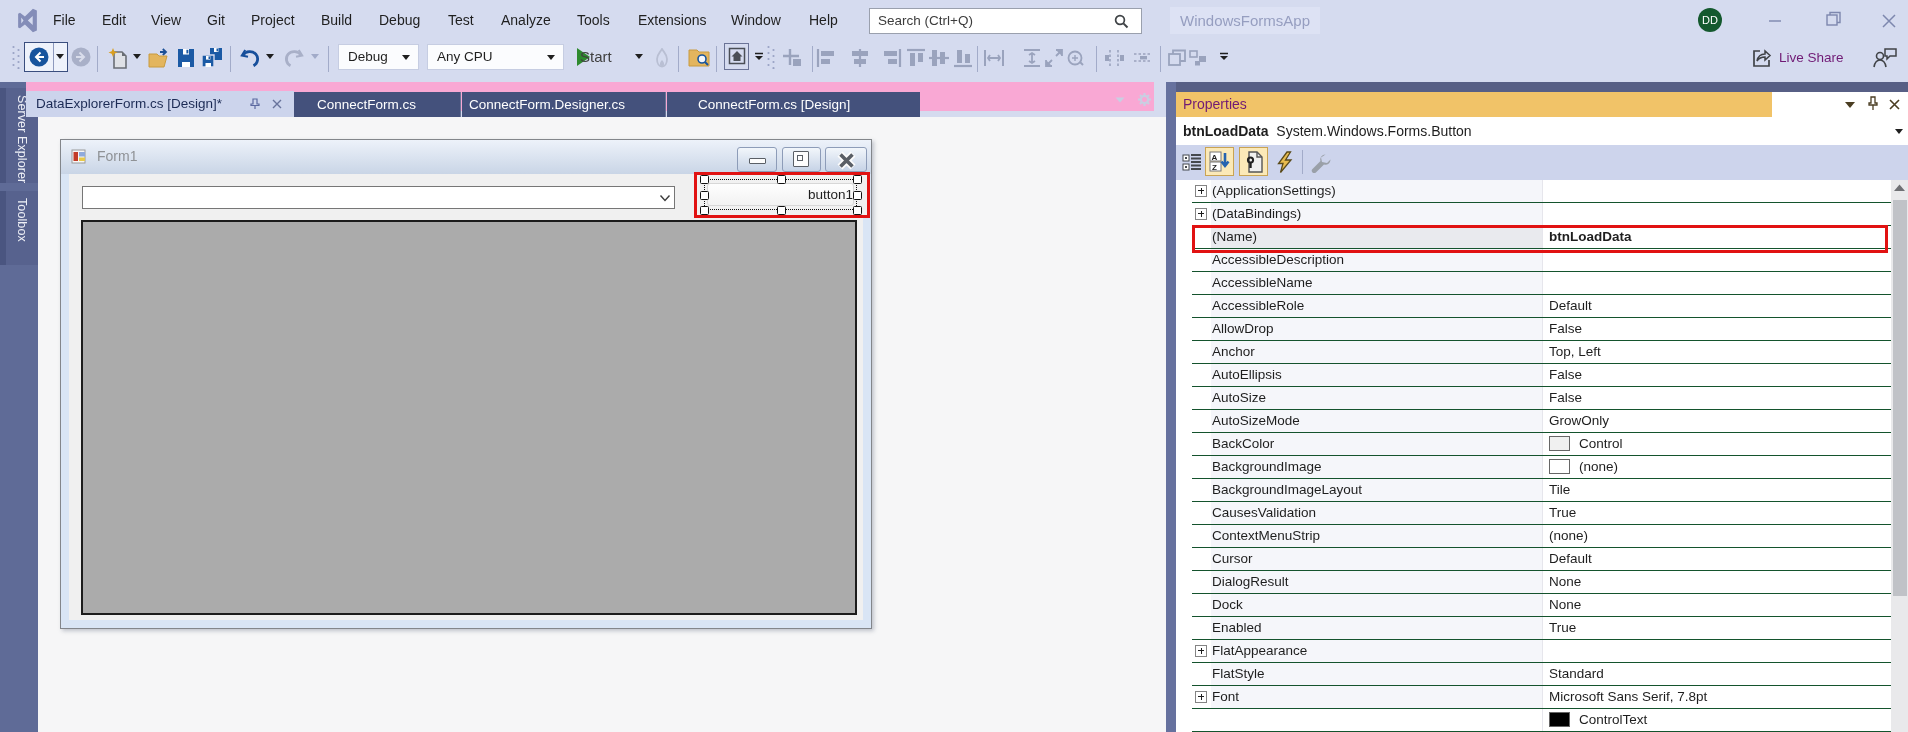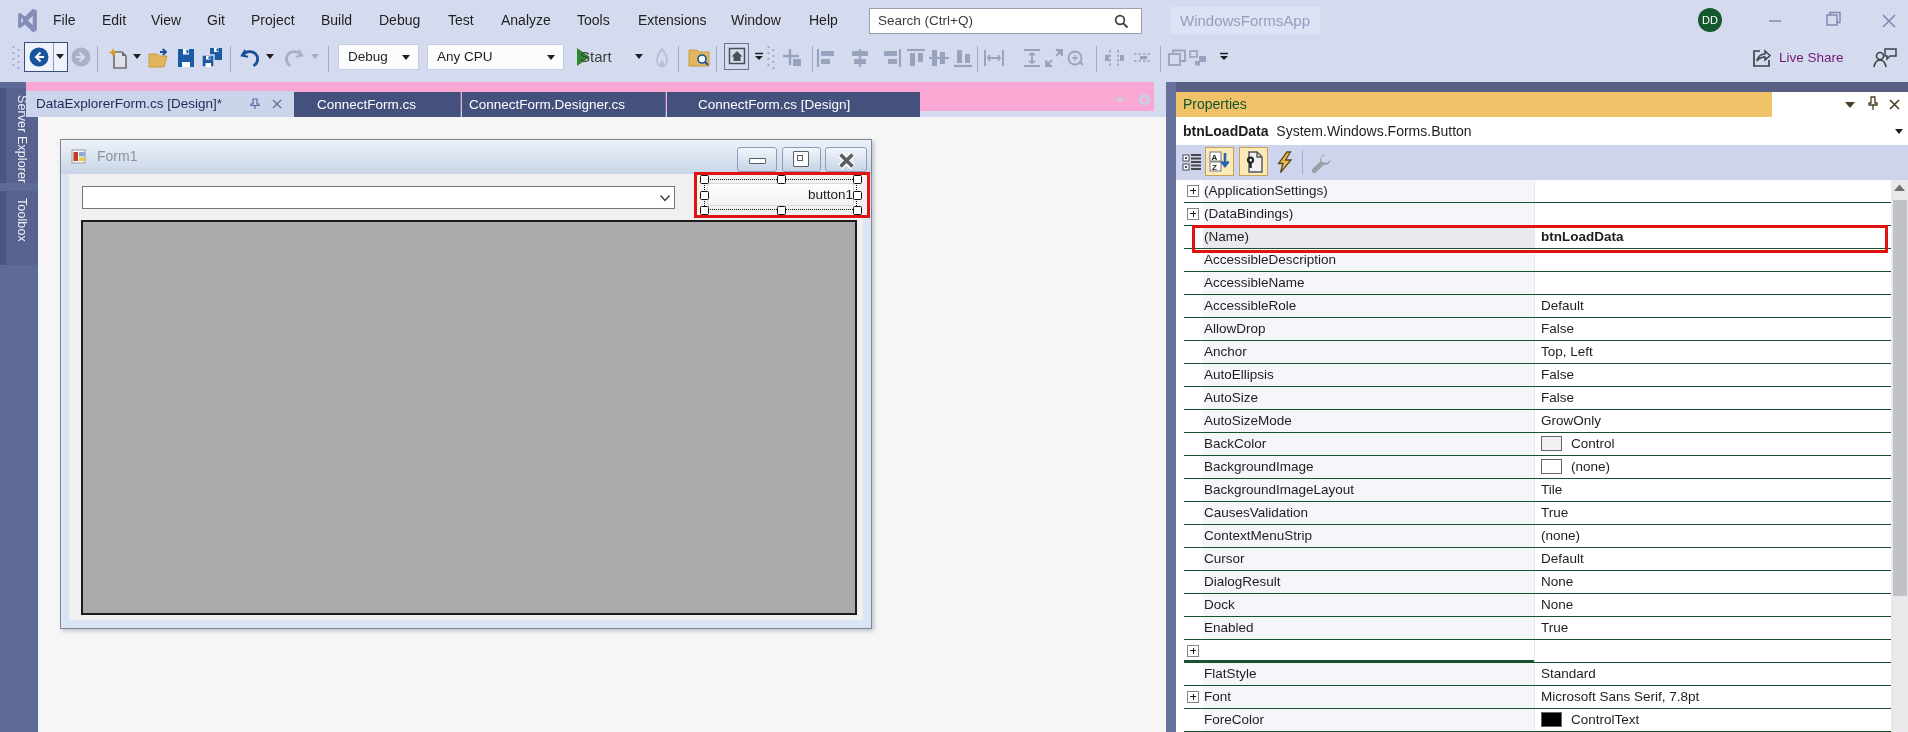--- a/index.html
+++ b/index.html
@@ -25,25 +25,25 @@
 
 #tabstrip{position:absolute;left:26px;top:82px;width:1128px;height:29px;background:#f9a8d4}
 .dtab{position:absolute;top:10px;height:25px;font-size:13.5px;color:#fff;background:#44517c;line-height:25px}
 
 #editor{position:absolute;left:38px;top:117px;width:1128px;height:615px;background:#f6f6f7}
 
 #splitter{position:absolute;left:1166px;top:82px;width:10px;height:650px;background:#66719e}
 
 #props{position:absolute;left:1176px;top:82px;width:732px;height:650px;background:#fff}
 #pband{position:absolute;left:0;top:0;width:732px;height:10px;background:#575f85}
-#ptitle{position:absolute;left:0;top:10px;width:596px;height:25px;background:#f1c368;color:#14532d;font-size:14px;line-height:25px;padding-left:7px}
+#ptitle{position:absolute;left:0;top:10px;width:596px;height:25px;background:#f1c368;color:#701a75;font-size:14px;line-height:25px;padding-left:7px}
 #pname{position:absolute;left:0;top:35px;width:732px;height:28px;background:#fff;font-size:14px;line-height:28px;padding-left:7px;color:#1e1e1e}
 #ptools{position:absolute;left:0;top:63px;width:732px;height:34.5px;background:#cdd4ec}
 #pgrid{position:absolute;left:0;top:97.5px;width:732px;height:552.5px;background:#fff}
-.prow{position:absolute;left:8px;width:715px;height:23px;border-bottom:3px solid #14532d;font-size:13.5px;color:#1e1e1e}
+.prow{position:absolute;left:16px;width:715px;height:23px;border-bottom:1px solid #14532d;font-size:13.5px;color:#1e1e1e}
 .c1{position:absolute;left:0;top:0;width:350px;height:22px;background:linear-gradient(to right,#fff 19px,#f5f6fa 19px);line-height:22px;padding-left:20px}
 .c2{position:absolute;left:350px;top:0;width:365px;height:22px;background:#fff;line-height:22px;padding-left:6px;border-left:1px solid #e6e6ec}
 .plus{position:absolute;left:3px;top:5px;width:12px;height:12px;border:1px solid #848484;background:#fff;z-index:3}
 .plus:before,.plus:after{content:"";position:absolute;background:#1e1e1e}
 .plus:before{left:2px;top:4.5px;width:6px;height:1px}
 .plus:after{left:4.5px;top:2px;width:1px;height:6px}
 .swatch{display:inline-block;width:21px;height:15px;border:1px solid #666;vertical-align:-3px;margin-right:9px}
 .ptbtn{position:absolute;top:2px;width:29px;height:29px;background:#fbe9b8;border:1px solid #c9a353}
 #pscroll{position:absolute;left:715px;top:97.5px;width:17px;height:552.5px;background:#e9e9eb}
 #pthumb{position:absolute;left:716.5px;top:118px;width:14px;height:396px;background:#c0c2c7}
@@ -491,33 +491,33 @@
   <div class="prow" style="top:414px">
           <div class="c1">Dock</div>
           <div class="c2">None</div>
         </div>
   <div class="prow" style="top:437px">
           <div class="c1">Enabled</div>
           <div class="c2">True</div>
         </div>
   <div class="prow" style="top:460px">
           <i class="plus"></i>
+          <div class="c1">FlatAppearance</div>
           <div class="c2"></div>
         </div>
   <div class="prow" style="top:483px">
           <div class="c1">FlatStyle</div>
           <div class="c2">Standard</div>
         </div>
   <div class="prow" style="top:506px">
           <i class="plus"></i>
           <div class="c1">Font</div>
           <div class="c2">Microsoft Sans Serif, 7.8pt</div>
         </div>
   <div class="prow" style="top:529px">
-          <div class="c1">ForeColor</div>
           <div class="c2"><span class="swatch" style="background:#000000"></span>ControlText</div>
         </div>
   </div>
   <div id="pscroll"></div>
   <div id="pthumb"></div>
   <svg class="abs" style="left:717px;top:101px" width="13" height="10" viewBox="0 0 13 10">
         <path d="M6.5 1.5 L12 8 L1 8 Z" fill="#6f7074"></path>
       </svg>
 </div>
 <div class="redbox" style="left:1192px;top:225px;width:696px;height:28px"></div>

